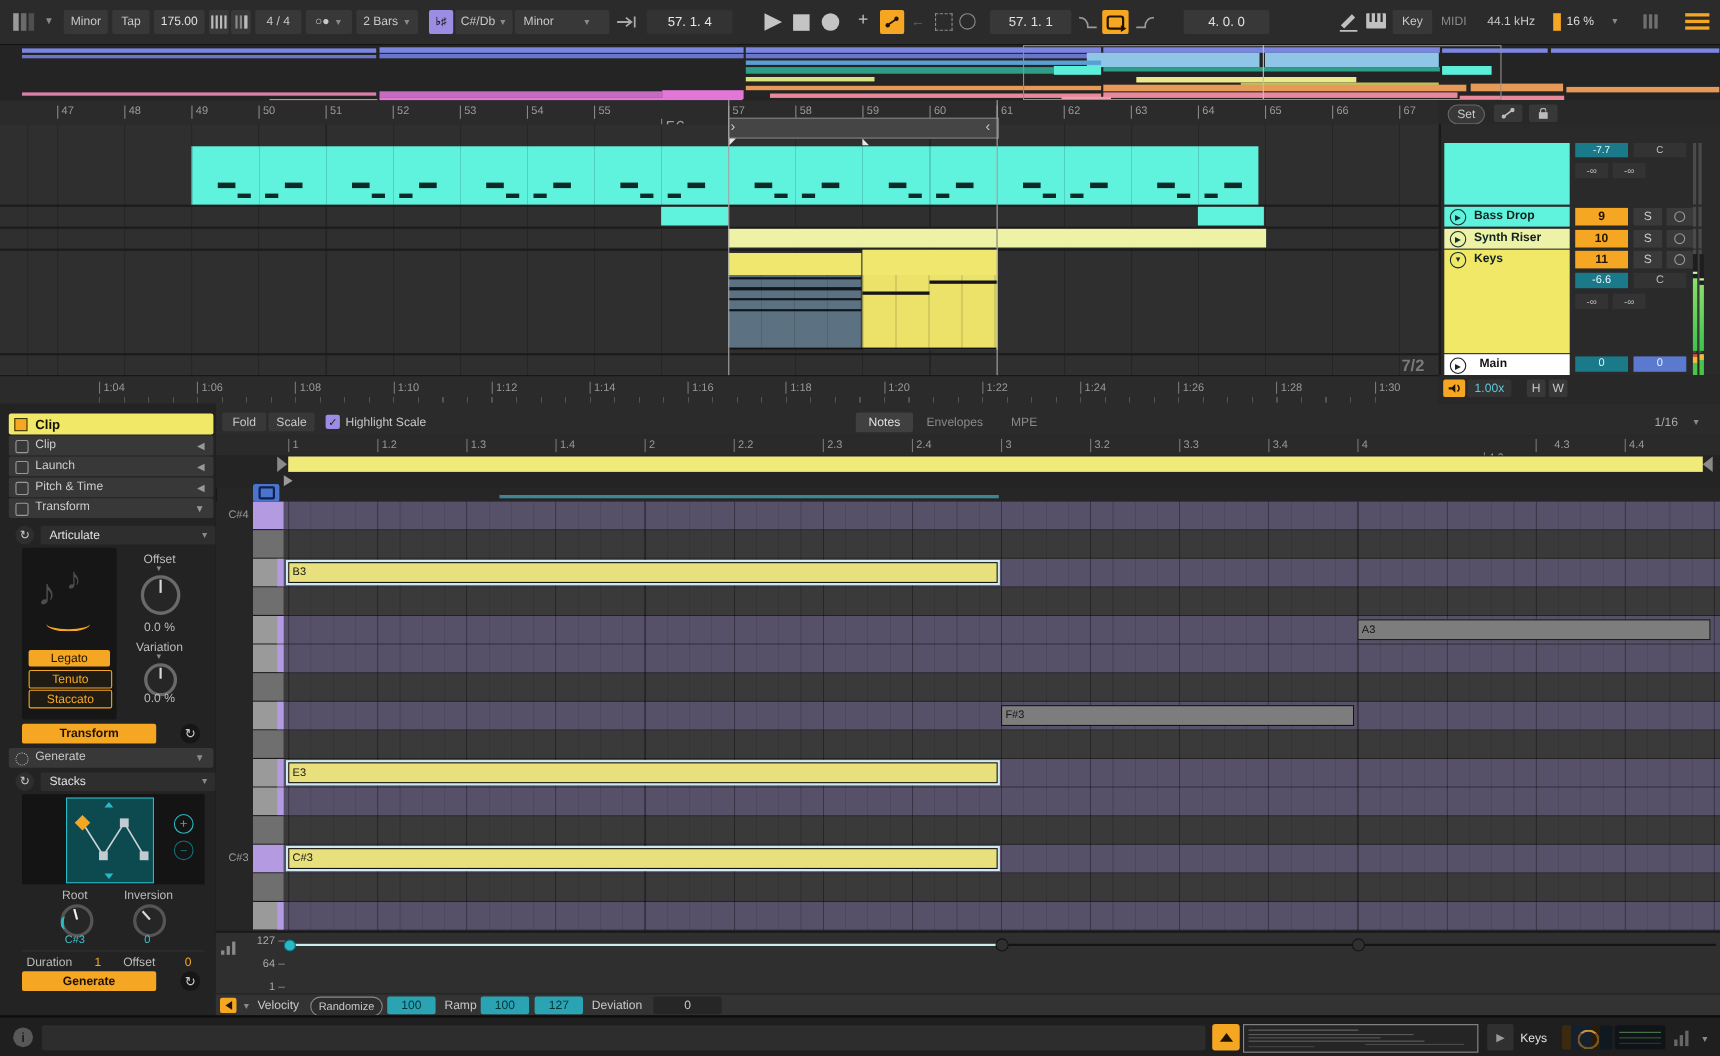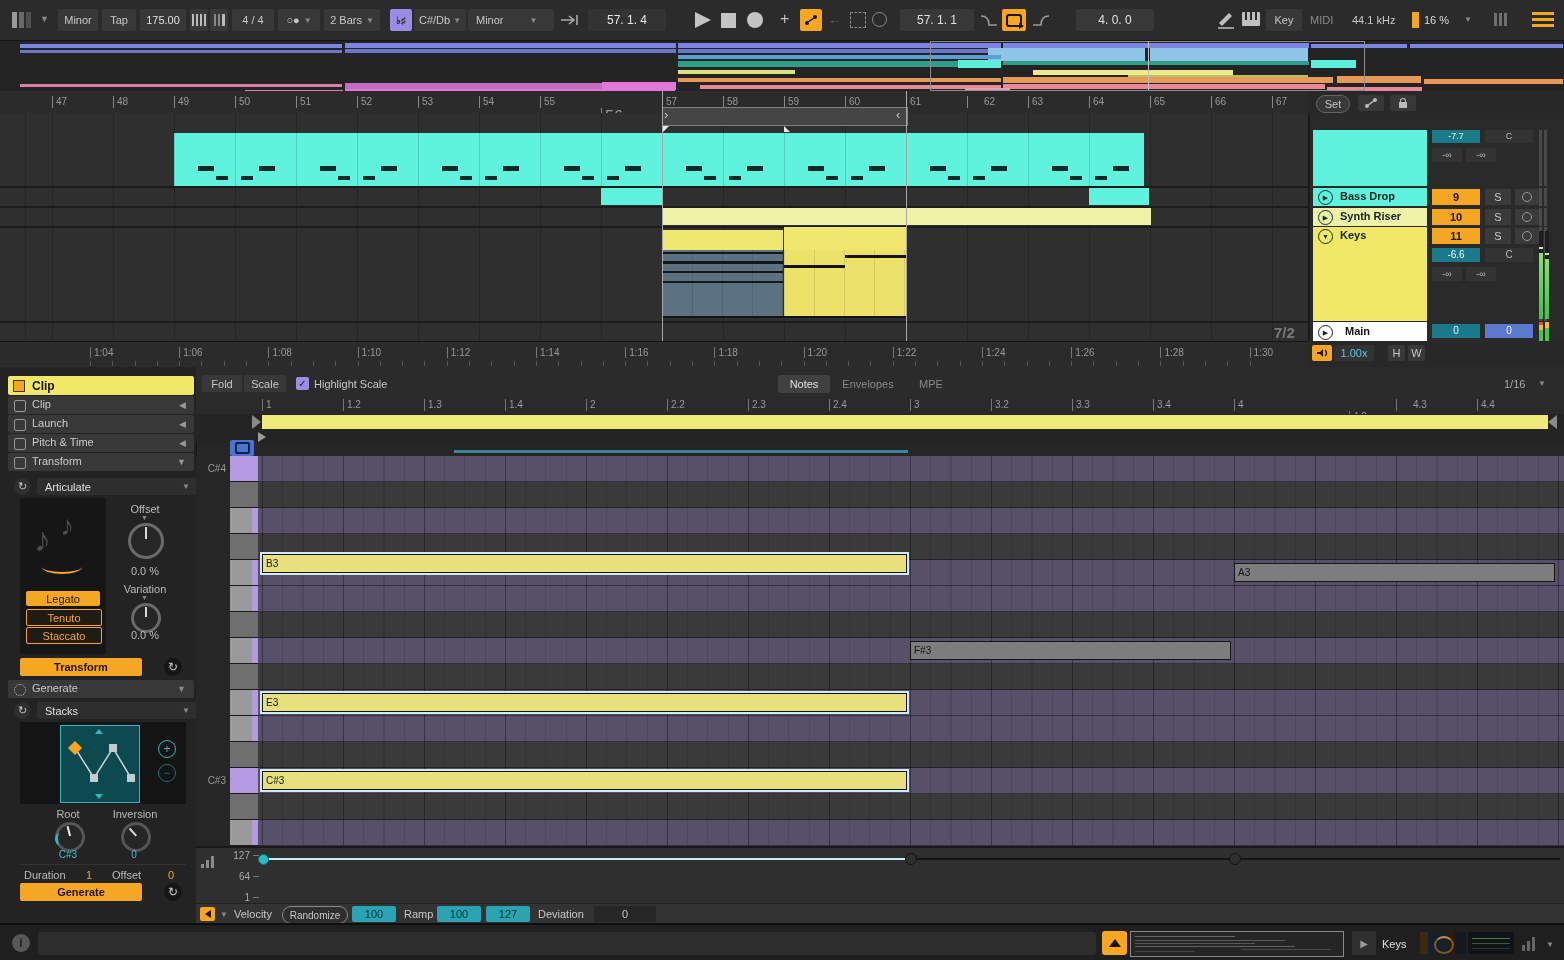--- a/index.html
+++ b/index.html
@@ -176,21 +176,21 @@
       <div style="position: absolute; left: 357px; top: 5px; height: 12px; padding-left: 3px; border-left: 1px solid rgb(136, 136, 136); color: rgb(154, 154, 154); font-size: 10px;">52</div>
       <div style="position: absolute; left: 418px; top: 5px; height: 12px; padding-left: 3px; border-left: 1px solid rgb(136, 136, 136); color: rgb(154, 154, 154); font-size: 10px;">53</div>
       <div style="position: absolute; left: 479px; top: 5px; height: 12px; padding-left: 3px; border-left: 1px solid rgb(136, 136, 136); color: rgb(154, 154, 154); font-size: 10px;">54</div>
       <div style="position: absolute; left: 540px; top: 5px; height: 12px; padding-left: 3px; border-left: 1px solid rgb(136, 136, 136); color: rgb(154, 154, 154); font-size: 10px;">55</div>
       <div style="position: absolute; left: 601px; top: 17px; height: 12px; padding-left: 3px; border-left: 1px solid rgb(136, 136, 136); color: rgb(154, 154, 154); font-size: 16px;">56</div>
       <div style="position: absolute; left: 662px; top: 5px; height: 12px; padding-left: 3px; border-left: 1px solid rgb(136, 136, 136); color: rgb(154, 154, 154); font-size: 10px;">57</div>
       <div style="position: absolute; left: 723px; top: 5px; height: 12px; padding-left: 3px; border-left: 1px solid rgb(136, 136, 136); color: rgb(154, 154, 154); font-size: 10px;">58</div>
       <div style="position: absolute; left: 784px; top: 5px; height: 12px; padding-left: 3px; border-left: 1px solid rgb(136, 136, 136); color: rgb(154, 154, 154); font-size: 10px;">59</div>
       <div style="position: absolute; left: 845px; top: 5px; height: 12px; padding-left: 3px; border-left: 1px solid rgb(136, 136, 136); color: rgb(154, 154, 154); font-size: 10px;">60</div>
       <div style="position: absolute; left: 906px; top: 5px; height: 12px; padding-left: 3px; border-left: 1px solid rgb(136, 136, 136); color: rgb(154, 154, 154); font-size: 10px;">61</div>
-      <div style="position: absolute; left: 967px; top: 5px; height: 12px; padding-left: 16px; border-left: 1px solid rgb(136, 136, 136); color: rgb(154, 154, 154); font-size: 10px;">62</div>
+      <div style="position: absolute; left: 967px; top: 5px; height: 12px; padding-left: 3px; border-left: 1px solid rgb(136, 136, 136); color: rgb(154, 154, 154); font-size: 10px;">62</div>
       <div style="position: absolute; left: 1028px; top: 5px; height: 12px; padding-left: 3px; border-left: 1px solid rgb(136, 136, 136); color: rgb(154, 154, 154); font-size: 10px;">63</div>
       <div style="position: absolute; left: 1089px; top: 5px; height: 12px; padding-left: 3px; border-left: 1px solid rgb(136, 136, 136); color: rgb(154, 154, 154); font-size: 10px;">64</div>
       <div style="position: absolute; left: 1150px; top: 5px; height: 12px; padding-left: 3px; border-left: 1px solid rgb(136, 136, 136); color: rgb(154, 154, 154); font-size: 10px;">65</div>
       <div style="position: absolute; left: 1211px; top: 5px; height: 12px; padding-left: 3px; border-left: 1px solid rgb(136, 136, 136); color: rgb(154, 154, 154); font-size: 10px;">66</div>
       <div style="position: absolute; left: 1272px; top: 5px; height: 12px; padding-left: 3px; border-left: 1px solid rgb(136, 136, 136); color: rgb(154, 154, 154); font-size: 10px;">67</div>
     </div>
   <div class="a" style="left:1308px;top:91px;width:256px;height:42px;background:#282828">
     <div class="bx" style="left:8px;top:4px;width:32px;height:16px;border-radius:9px;border:1px solid #666">Set</div>
     <div class="bx" style="left:50px;top:4px;width:26px;height:16px">
       <svg width="12" height="10">
@@ -549,21 +549,21 @@
       <div style="position: absolute; left: 0px; top: 319px; width: 30px; text-align: right; color: rgb(154, 154, 154); font-size: 10px;">C#3</div>
       <div style="position: absolute; left: 34px; top: 312px; width: 28px; height: 25px; background: rgb(180, 154, 224); border-bottom: 1px solid rgb(27, 27, 27);"></div>
       <div style="position: absolute; left: 62px; top: 312px; width: 1306px; height: 25px; background: rgb(87, 80, 105); border-bottom: 1px solid rgba(0, 0, 0, 0.4);"></div>
       <div style="position: absolute; left: 34px; top: 338px; width: 28px; height: 25px; background: rgb(111, 111, 111); border-bottom: 1px solid rgb(27, 27, 27);"></div>
       <div style="position: absolute; left: 62px; top: 338px; width: 1306px; height: 25px; background: rgb(58, 58, 58); border-bottom: 1px solid rgba(0, 0, 0, 0.4);"></div>
       <div style="position: absolute; left: 34px; top: 364px; width: 28px; height: 25px; background: rgb(154, 154, 154); border-bottom: 1px solid rgb(27, 27, 27);">
         <div style="position: absolute; right: 0px; top: 0px; width: 6px; height: 25px; background: rgb(180, 154, 224);"></div>
       </div>
       <div style="position: absolute; left: 62px; top: 364px; width: 1306px; height: 25px; background: rgb(87, 80, 105); border-bottom: 1px solid rgba(0, 0, 0, 0.4);"></div>
       <div style="position: absolute; left: 62px; top: 0px; width: 1306px; height: 390px; pointer-events: none; background-image: repeating-linear-gradient(to right, rgba(0, 0, 0, 0.28) 0px, rgba(0, 0, 0, 0.28) 1px, transparent 1px, transparent 81px), repeating-linear-gradient(to right, rgba(0, 0, 0, 0.1) 0px, rgba(0, 0, 0, 0.1) 1px, transparent 1px, transparent 20.25px); background-position-x: 4px;"></div>
-      <div style="position: absolute; left: 66px; top: 55px; width: 645px; height: 19px; border: 1px solid rgb(20, 20, 20); font-size: 10px; color: rgb(20, 20, 20); padding-left: 3px; line-height: 18px; box-sizing: border-box; background: rgb(232, 223, 125); box-shadow: rgb(207, 234, 240) 0px 0px 0px 2px; margin-top: 43px;">B3</div>
+      <div style="position: absolute; left: 66px; top: 55px; width: 645px; height: 19px; border: 1px solid rgb(20, 20, 20); font-size: 10px; color: rgb(20, 20, 20); padding-left: 3px; line-height: 18px; box-sizing: border-box; background: rgb(232, 223, 125); box-shadow: rgb(207, 234, 240) 0px 0px 0px 2px;">B3</div>
       <div style="position: absolute; left: 66px; top: 237px; width: 645px; height: 19px; border: 1px solid rgb(20, 20, 20); font-size: 10px; color: rgb(20, 20, 20); padding-left: 3px; line-height: 18px; box-sizing: border-box; background: rgb(232, 223, 125); box-shadow: rgb(207, 234, 240) 0px 0px 0px 2px;">E3</div>
       <div style="position: absolute; left: 66px; top: 315px; width: 645px; height: 19px; border: 1px solid rgb(20, 20, 20); font-size: 10px; color: rgb(20, 20, 20); padding-left: 3px; line-height: 18px; box-sizing: border-box; background: rgb(232, 223, 125); box-shadow: rgb(207, 234, 240) 0px 0px 0px 2px;">C#3</div>
       <div style="position: absolute; left: 714px; top: 185px; width: 321px; height: 19px; border: 1px solid rgb(20, 20, 20); font-size: 10px; color: rgb(20, 20, 20); padding-left: 3px; line-height: 18px; box-sizing: border-box; background: rgb(125, 125, 125);">F#3</div>
       <div style="position: absolute; left: 1038px; top: 107px; width: 321px; height: 19px; border: 1px solid rgb(20, 20, 20); font-size: 10px; color: rgb(20, 20, 20); padding-left: 3px; line-height: 18px; box-sizing: border-box; background: rgb(125, 125, 125);">A3</div>
     </div>
 
   <div class="a" id="velLane" style="left:196px;top:846px;width:1368px;height:57px;background:#2f2f2f;border-top:2px solid #191919">
       <div style="position: absolute; left: 5px; top: 8px; width: 14px; height: 12px;"></div>
       <div style="position: absolute; left: 5px; top: 16px; width: 3px; height: 4px; background: rgb(138, 138, 138);"></div>
       <div style="position: absolute; left: 10px; top: 12px; width: 3px; height: 8px; background: rgb(138, 138, 138);"></div>

